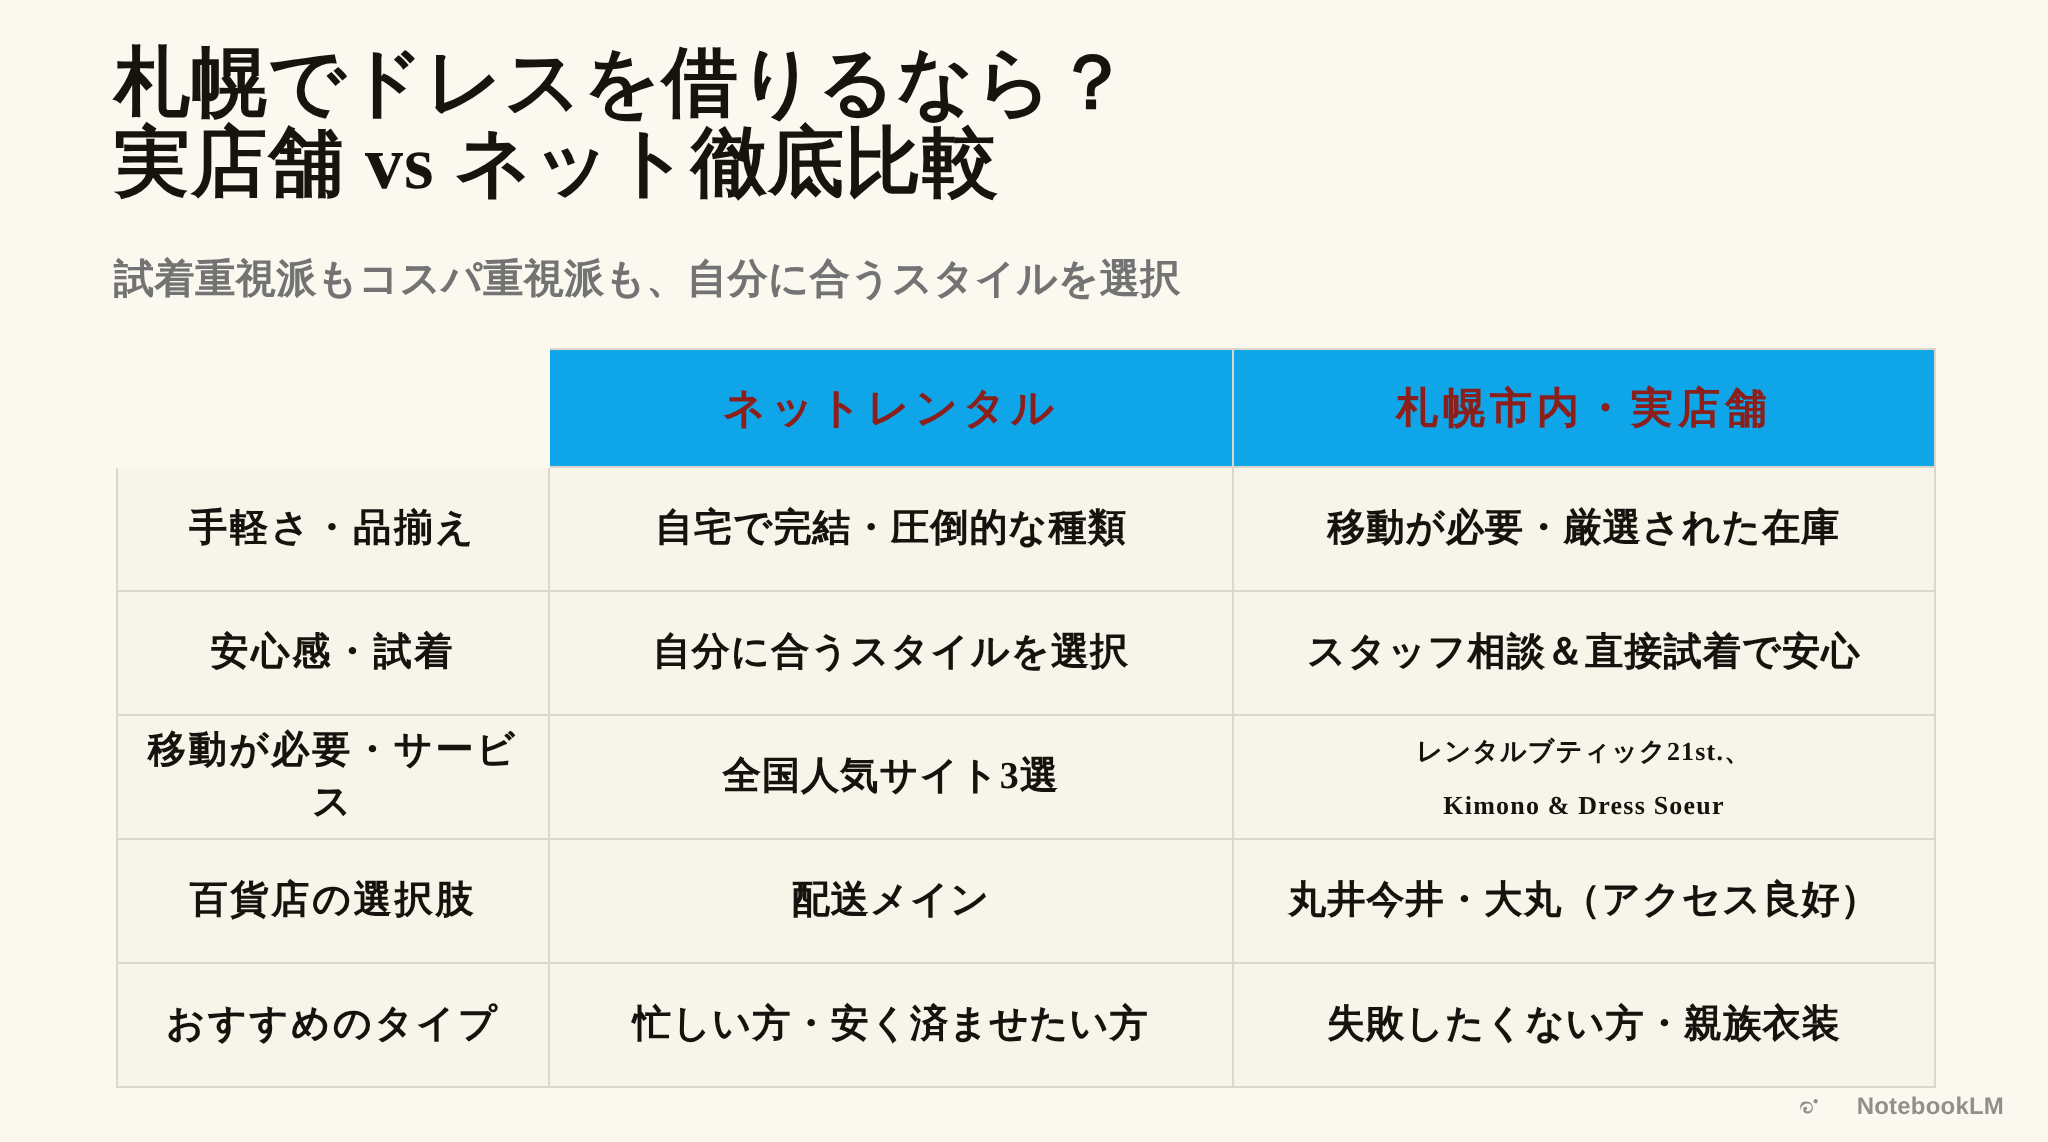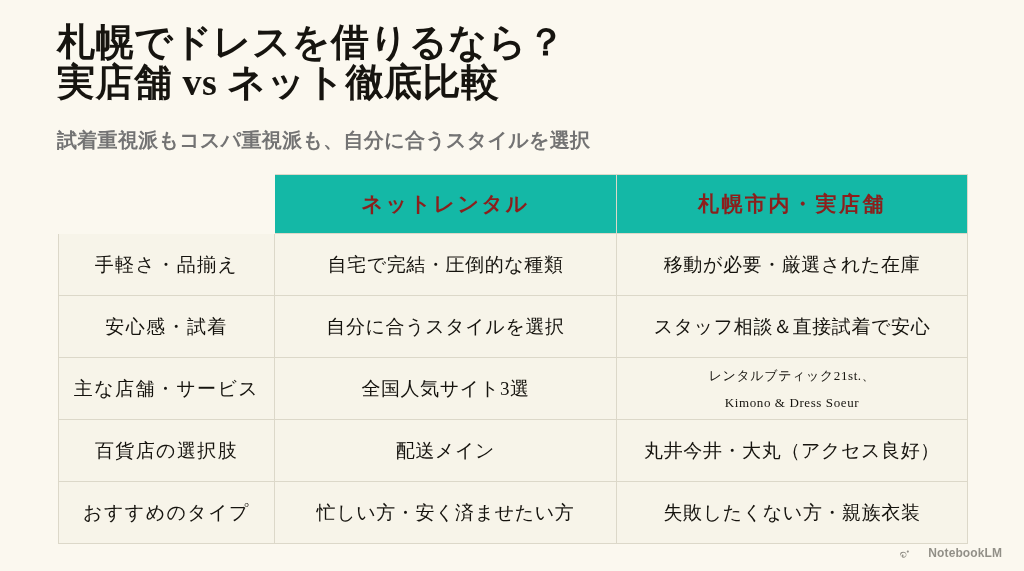--- a/index.html
+++ b/index.html
@@ -87,40 +87,40 @@
     border: 1px solid #dcd8c9;
     padding: 0 10px;
     text-align: center;
     vertical-align: middle;
     font-family: "Liberation Serif", "DejaVu Serif", serif;
   }
 
   
   .cmp-table thead th {
     height: 58px;
-    background: #14b8a6;
+    background: #0ea5e9;
     color: #8b1f1c;
     font-weight: 700;
     font-size: 21px;
     letter-spacing: 2.5px;
   }
   .cmp-table thead th.corner-blank {
     background: transparent;
     border-left-color: transparent;
     border-top-color: transparent;
     border-bottom-color: transparent;
     border-right-color: transparent;
   }
 
   
   .cmp-table tbody td {
     height: 61px;
     background: #f7f4e9;
     color: #15130e;
-    font-weight: 400;
+    font-weight: 700;
     font-size: 19px;
     letter-spacing: 0.6px;
     line-height: 26px;
   }
   .cmp-table tbody td.label-cell {
     letter-spacing: 1.4px;
   }
   .cmp-table tbody td .sub-line {
     display: block;
     font-size: 13px;
@@ -180,21 +180,21 @@
         <td class="label-cell">手軽さ・品揃え</td>
         <td>自宅で完結・圧倒的な種類</td>
         <td>移動が必要・厳選された在庫</td>
       </tr>
       <tr>
         <td class="label-cell">安心感・試着</td>
         <td>自分に合うスタイルを選択</td>
         <td>スタッフ相談＆直接試着で安心</td>
       </tr>
       <tr>
-        <td class="label-cell">主な店舗・サービス</td>
+        <td class="label-cell">移動が必要・サービス</td>
         <td>全国人気サイト3選</td>
         <td>
           <span class="sub-line">レンタルブティック21st.、</span>
           <span class="sub-line">Kimono &amp; Dress Soeur</span>
         </td>
       </tr>
       <tr>
         <td class="label-cell">百貨店の選択肢</td>
         <td>配送メイン</td>
         <td>丸井今井・大丸（アクセス良好）</td>

